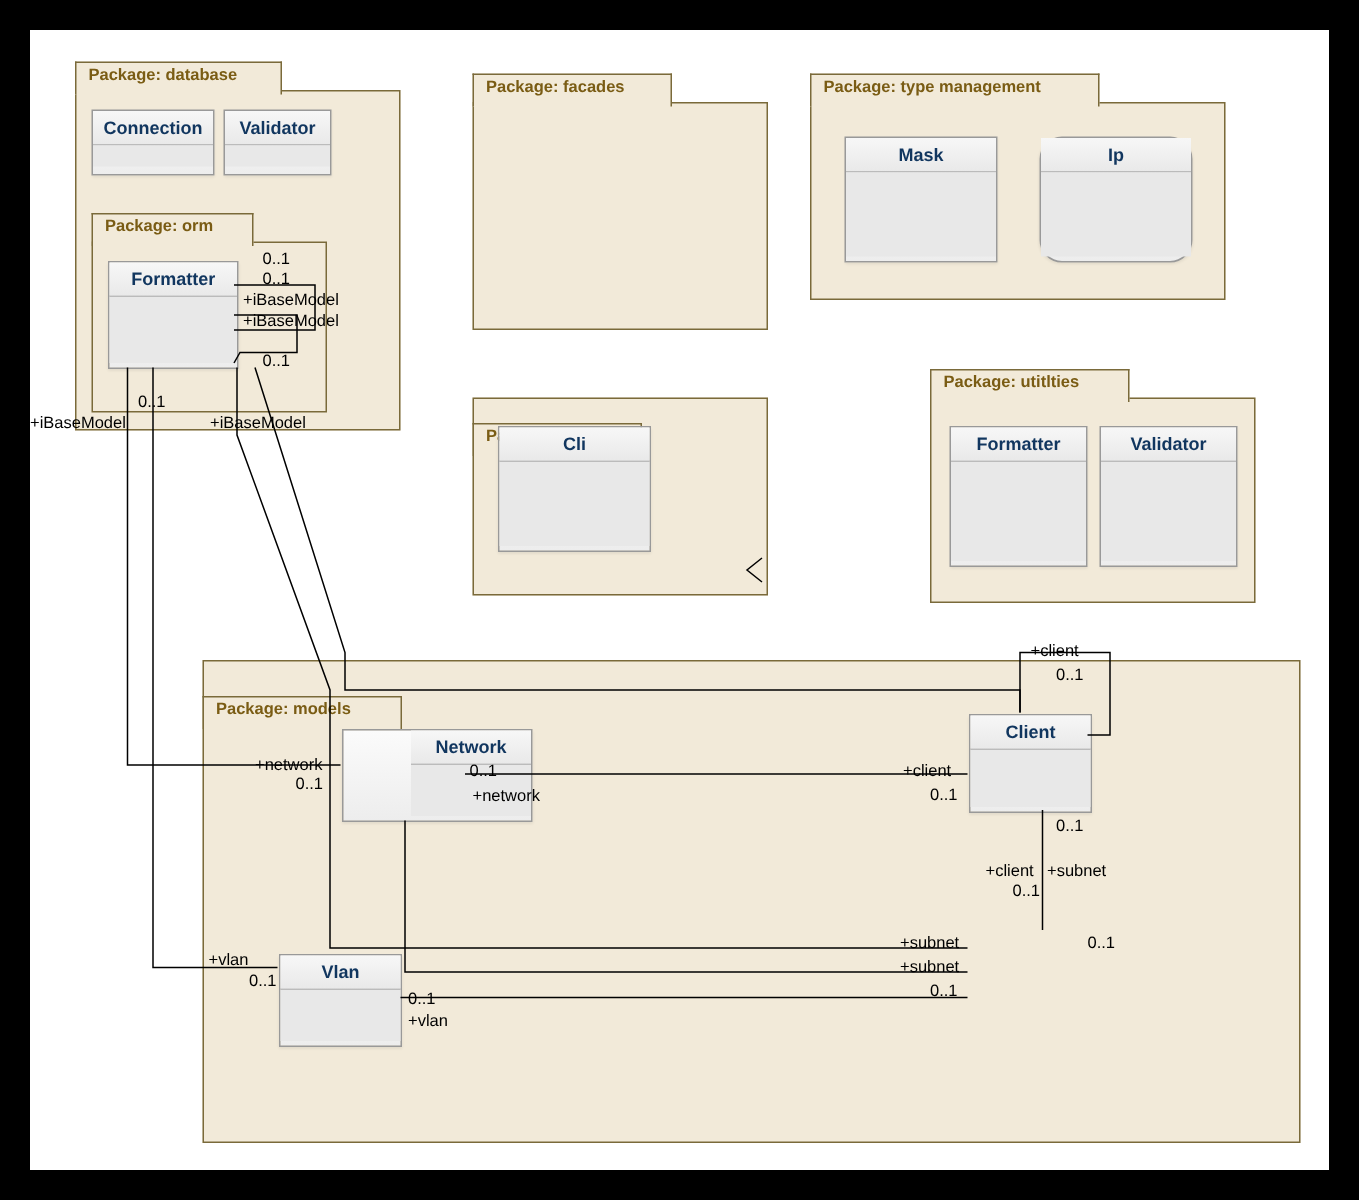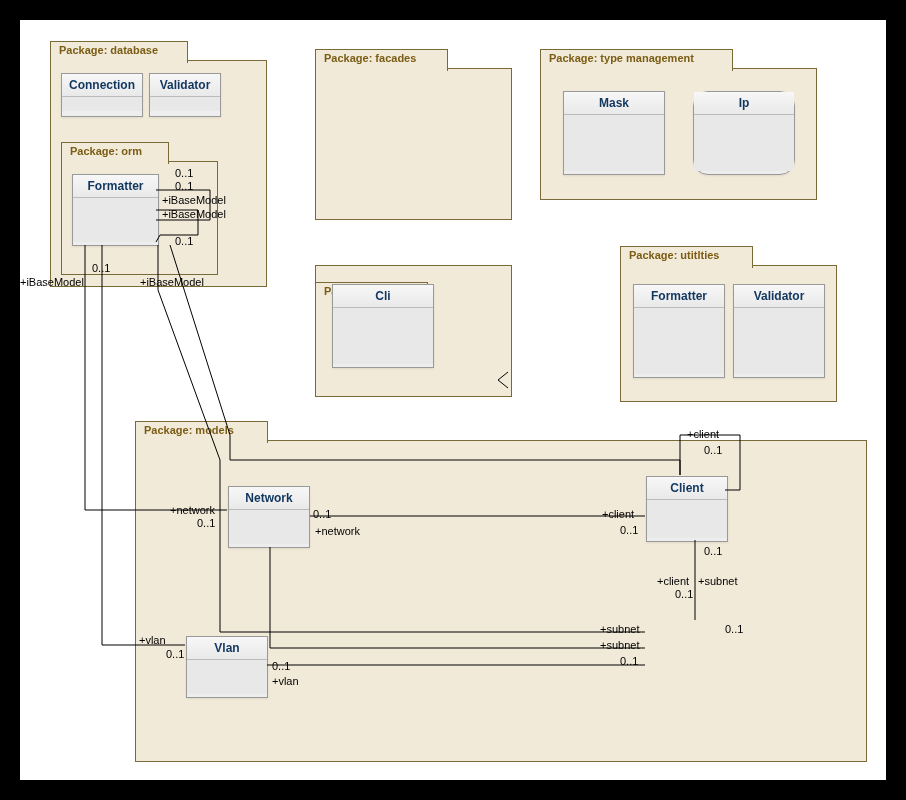--- a/index.html
+++ b/index.html
@@ -127,23 +127,23 @@
       <div class="cls-title">Formatter</div>
       <div class="cls-body" style="height:66px;"></div>
     </div>
     <div class="cls" style="left:112px; top:18px; width:90px; height:92px;">
       <div class="cls-title">Validator</div>
       <div class="cls-body" style="height:66px;"></div>
     </div>
   </div>
 
   <div class="pkg" style="left:115px; top:420px; width:730px; height:320px;">
-    <div class="pkg-tab" style="width:115px;"><span>Package: models</span></div>
-
-    <div class="cls" style="left:92px; top:45px; width:80px; height:60px;">
+    <div class="pkg-tab" style="width:115px;margin-top:43px;"><span>Package: models</span></div>
+
+    <div class="cls" style="left:92px; top:45px; width:80px; height:60px;padding-left:45px;">
       <div class="cls-title">Network</div>
       <div class="cls-body" style="height:34px;"></div>
     </div>
 
     <div class="cls" style="left:510px; top:35px; width:80px; height:64px;">
       <div class="cls-title">Client</div>
       <div class="cls-body" style="height:38px;"></div>
     </div>
 
     <div class="cls" style="left:50px; top:195px; width:80px; height:60px;">

